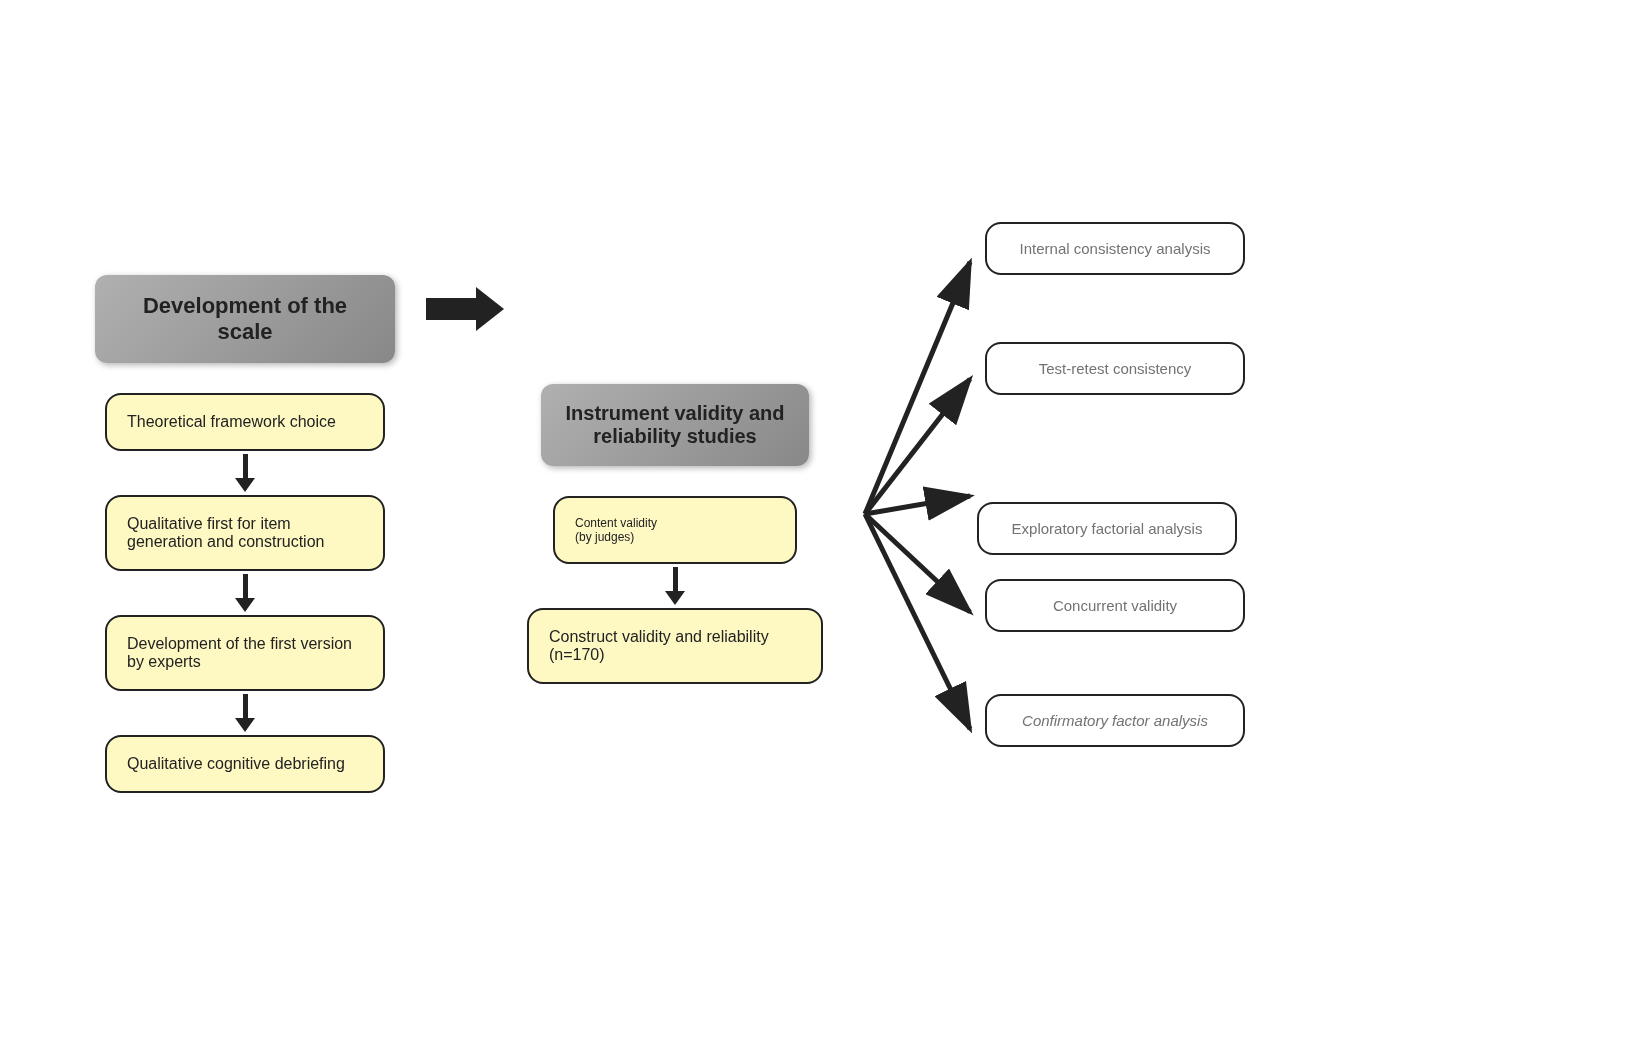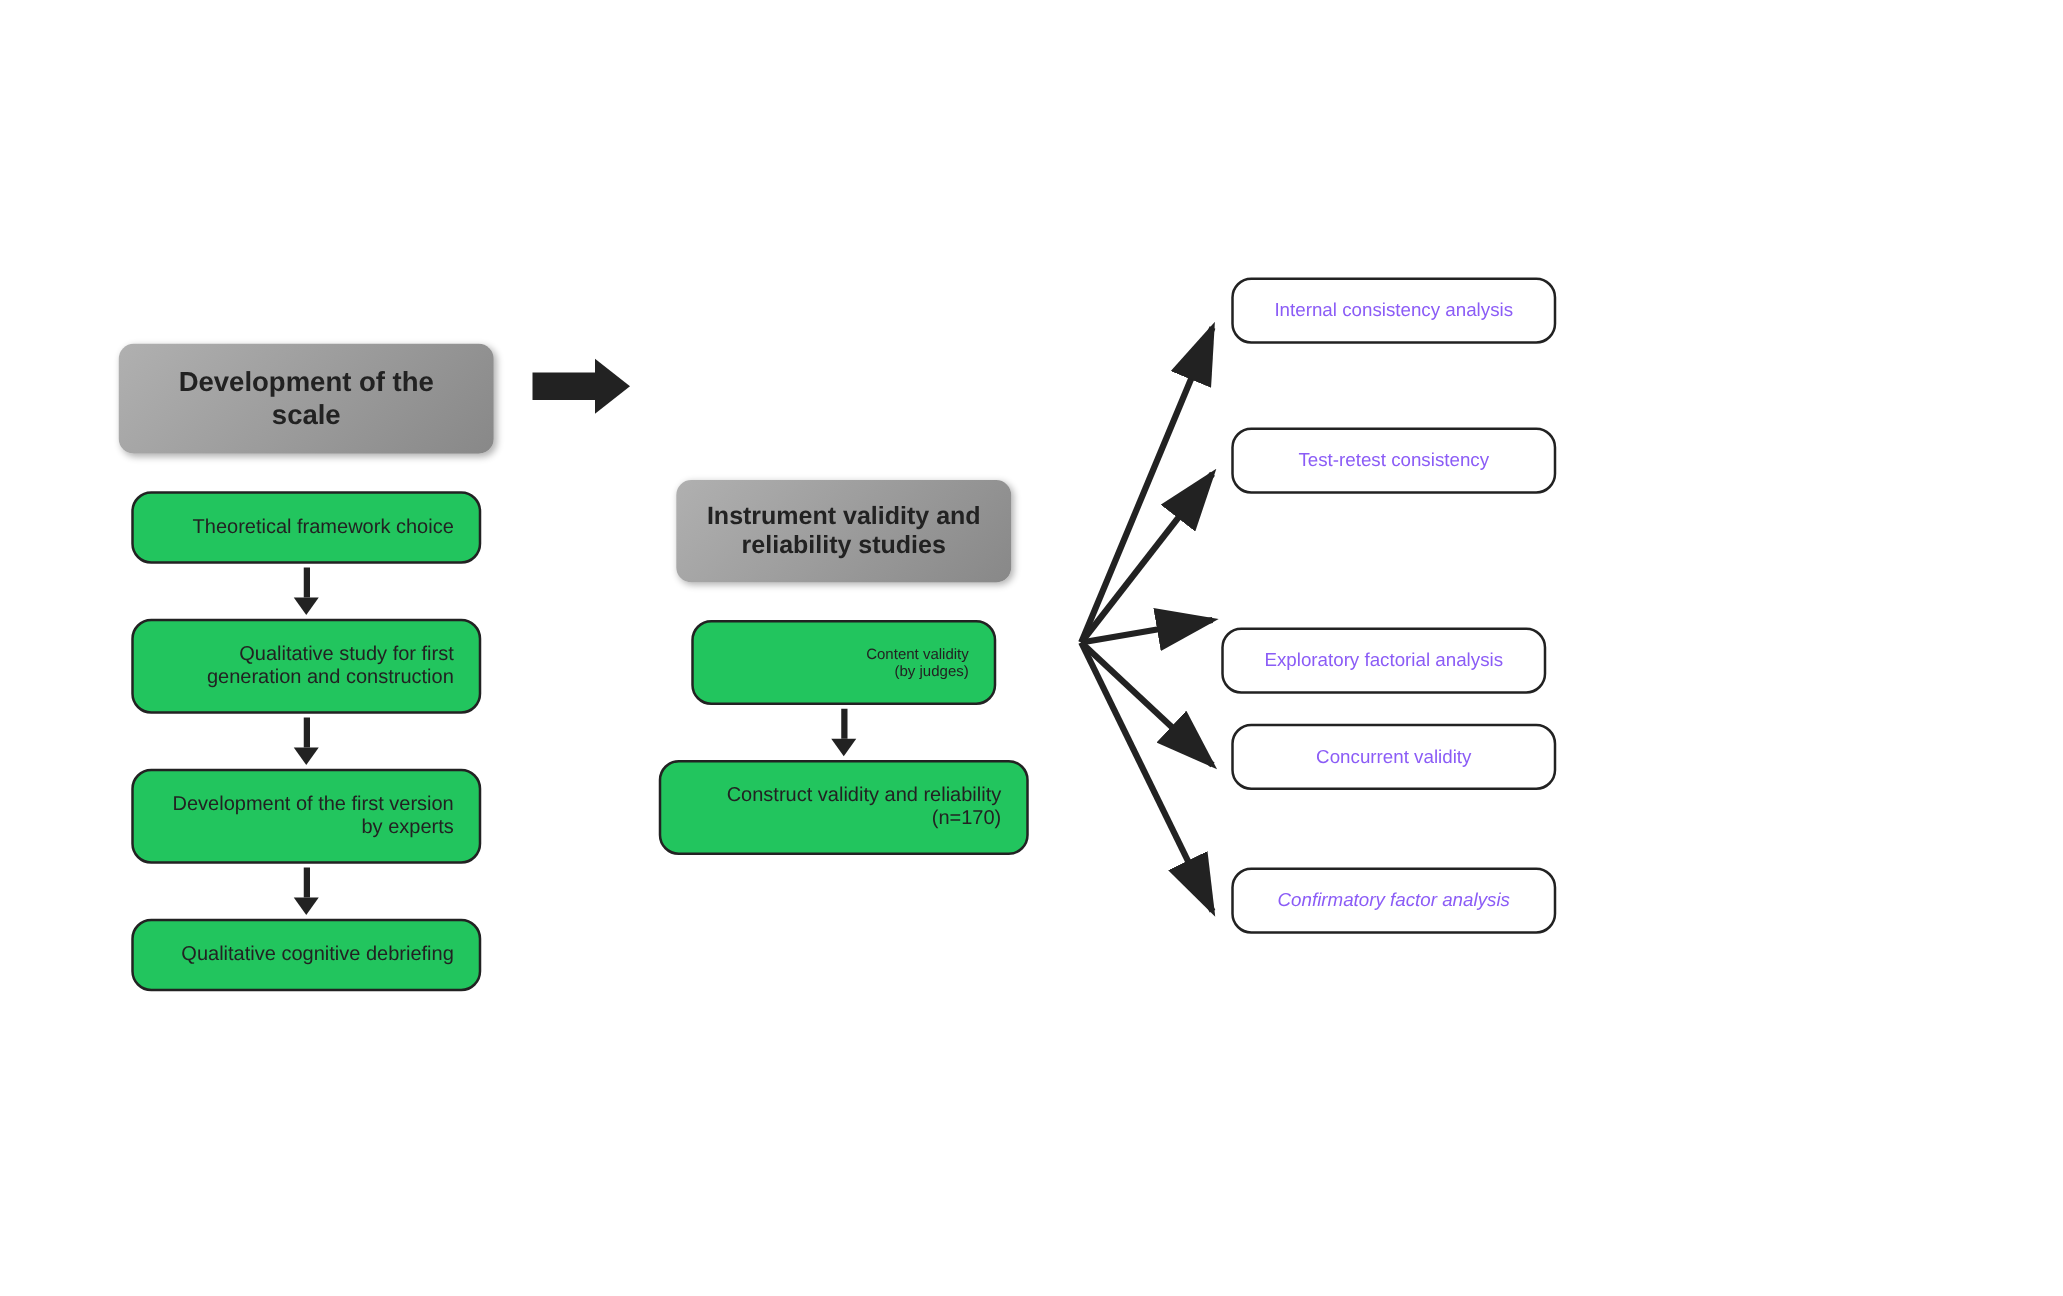--- a/index.html
+++ b/index.html
@@ -45,25 +45,25 @@
       margin-bottom: 30px;
       box-shadow: 2px 2px 6px rgba(0,0,0,0.3);
       margin-top: 30px;
     }
 
     
     .flow-box {
       border: 2.5px solid #222;
       border-radius: 16px;
       padding: 18px 20px;
-      text-align: right;
+      text-align: left;
       width: 280px;
       font-size: 16px;
       color: #222;
-      background: #22c55e;
+      background: #fef9c3;
       position: relative;
     }
 
     
     .arrow-down {
       display: flex;
       flex-direction: column;
       align-items: center;
       margin: 0;
       height: 44px;
@@ -131,42 +131,42 @@
       gap: 0;
     }
 
     .outcome-box {
       border: 2.5px solid #222;
       border-radius: 16px;
       padding: 16px 18px;
       text-align: center;
       width: 260px;
       font-size: 15px;
-      color: #8b5cf6;
+      color: #737373;
       background: #fff;
     }
   </style>
 </head>
 <body>
 
 <div class="diagram-container">
 
   <div class="left-col">
     <div class="header-box">
       <span>Development of the scale</span>
     </div>
 
     <div class="flow-box">
       <span>Theoretical framework choice</span>
     </div>
 
     <div class="arrow-down"></div>
 
     <div class="flow-box">
-      <span>Qualitative study for first generation and construction</span>
+      <span>Qualitative first for item generation and construction</span>
     </div>
 
     <div class="arrow-down"></div>
 
     <div class="flow-box">
       <span>Development of the first version by experts</span>
     </div>
 
     <div class="arrow-down"></div>
 

